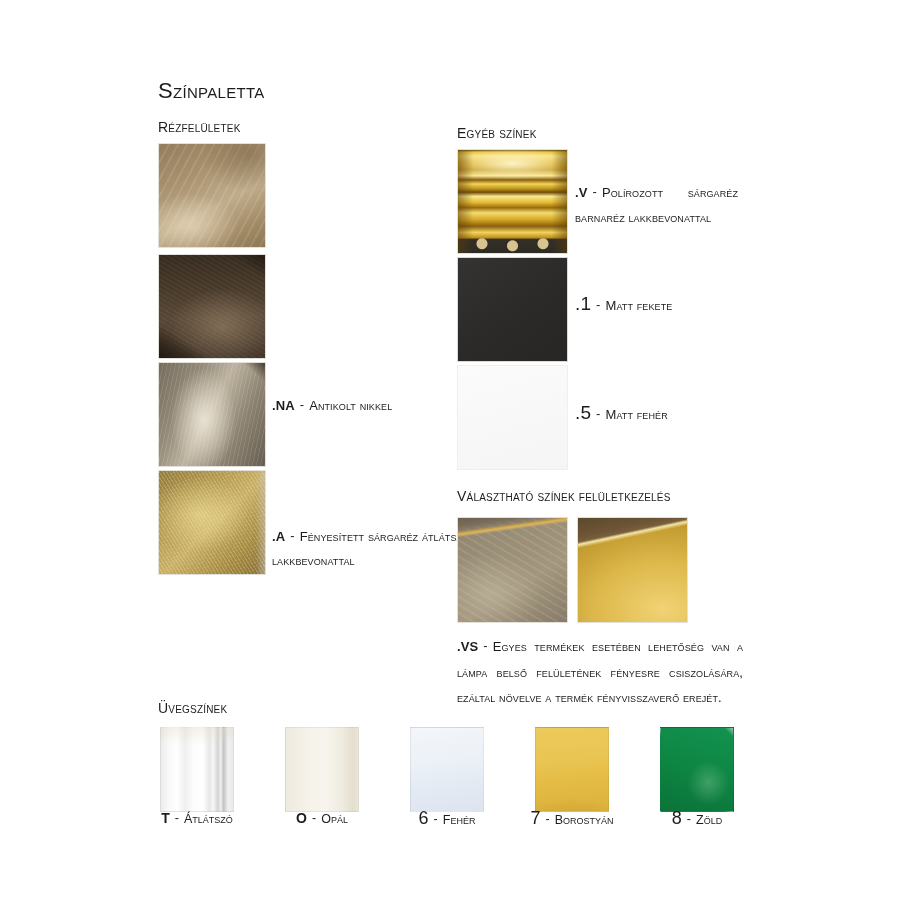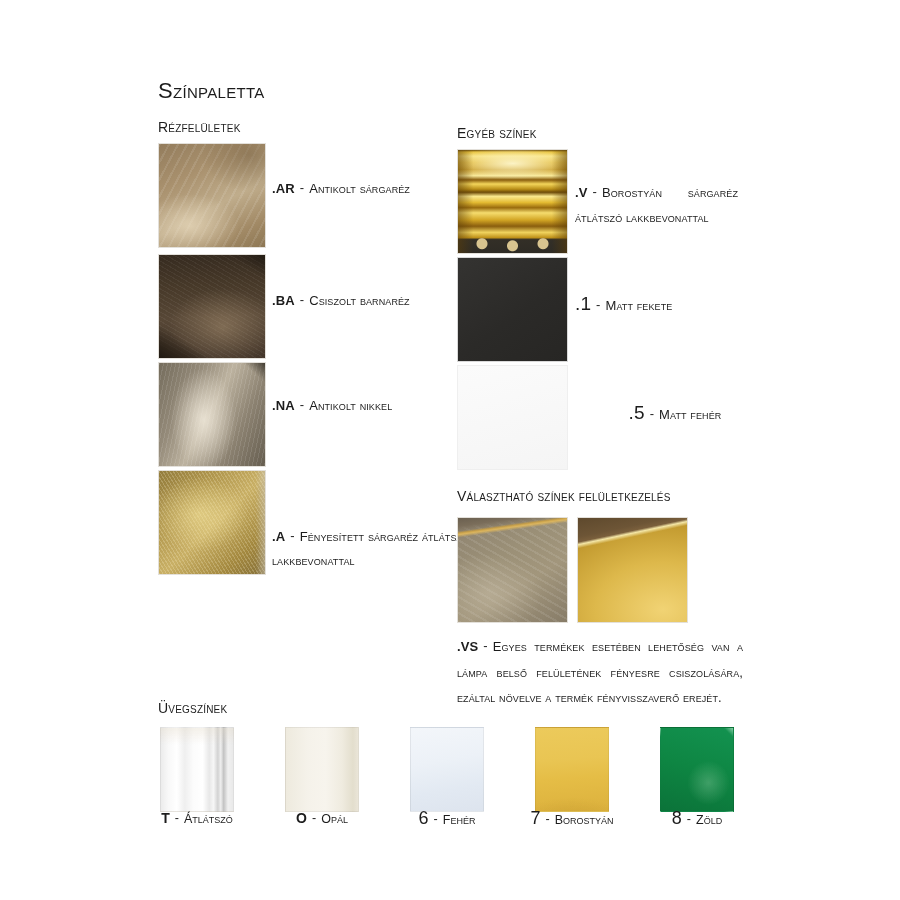--- a/index.html
+++ b/index.html
@@ -40,21 +40,21 @@
   .gcode{font-weight:700;font-size:14px;font-variant:normal;}
   .gcode-num{font-weight:400;font-size:18px;font-variant:normal;}
   .sep{display:inline-block;margin:0 5px;transform:translateY(-1px);}
 
   #lb-c1{left:272px;top:176px;width:210px;}
   #lb-c2{left:272px;top:288px;width:210px;}
   #lb-c3{left:272px;top:393px;width:210px;}
   #lb-c4{left:272px;top:501px;width:205px;line-height:24px;margin-top:24px;}
   #lb-o1{left:575px;top:180px;width:163px;text-align:justify;}
   #lb-o2{left:575px;top:291px;width:200px;}
-  #lb-o3{left:575px;top:400px;width:200px;text-align:center;}
+  #lb-o3{left:575px;top:400px;width:200px;}
 
   #vs-para{
     position:absolute;left:457px;top:621px;width:286px;text-align:justify;
     font-size:13px;line-height:25.5px;font-variant:small-caps;letter-spacing:.1px;
   }
 
   .gsw{position:absolute;top:727px;width:74px;height:85px;box-sizing:border-box;border:1px solid rgba(0,0,0,.06);}
   #sw-g1{left:160px;} #sw-g2{left:285px;} #sw-g3{left:410px;} #sw-g4{left:535px;} #sw-g5{left:660px;}
   .glb{position:absolute;top:806px;width:140px;text-align:center;font-size:12.5px;line-height:25px;font-variant:small-caps;}
   #lb-g1{left:127px;} #lb-g2{left:252px;} #lb-g3{left:377px;} #lb-g4{left:502px;} #lb-g5{left:627px;}
@@ -122,32 +122,30 @@
 
   <div id="title">Színpaletta</div>
 
   <div class="hd" id="hd-copper">Rézfelületek</div>
 
   <div class="sw sw-ar" id="sw-c1"></div>
   <div class="sw sw-ba" id="sw-c2"></div>
   <div class="sw sw-na" id="sw-c3"></div>
   <div class="sw sw-a" id="sw-c4"></div>
 
-  <div class="lbl" id="lb-c1"><span class="code">.AR</span><span class="sep">-</span><span>Antikolt sárgaréz</span></div>
-  <div class="lbl" id="lb-c2"><span class="code">.BA</span><span class="sep">-</span><span>Csiszolt barnaréz</span></div>
   <div class="lbl" id="lb-c3"><span class="code">.NA</span><span class="sep">-</span><span>Antikolt nikkel</span></div>
   <div class="lbl" id="lb-c4"><span class="code">.A</span><span class="sep">-</span><span>Fényesített sárgaréz átlátszó lakkbevonattal</span></div>
 
   <div class="hd" id="hd-other">Egyéb színek</div>
 
   <div class="sw sw-v" id="sw-o1"></div>
   <div class="sw sw-k" id="sw-o2"></div>
   <div class="sw sw-w" id="sw-o3"></div>
 
-  <div class="lbl" id="lb-o1"><span class="code">.V</span><span class="sep">-</span><span>Borostyán sárgaréz átlátszó lakkbevonattal</span></div>
+  <div class="lbl" id="lb-o1"><span class="code">.V</span><span class="sep">-</span><span>Polírozott sárgaréz barnaréz lakkbevonattal</span></div>
   <div class="lbl" id="lb-o2"><span class="code-num">.1</span><span class="sep">-</span><span>Matt fekete</span></div>
   <div class="lbl" id="lb-o3"><span class="code-num">.5</span><span class="sep">-</span><span>Matt fehér</span></div>
 
   <div class="hd" id="hd-interior">Választható színek felületkezelés</div>
   <div class="sw sw-vs1" id="sw-i1"></div>
   <div class="sw sw-vs2" id="sw-i2"></div>
 
   <p id="vs-para"><span class="code">.VS</span><span class="sep">-</span><span>Egyes termékek esetében lehetőség van a lámpa belső felületének fényesre csiszolására, ezáltal növelve a termék fényvisszaverő erejét.</span></p>
 
   <div class="hd" id="hd-glass">Üvegszínek</div>

